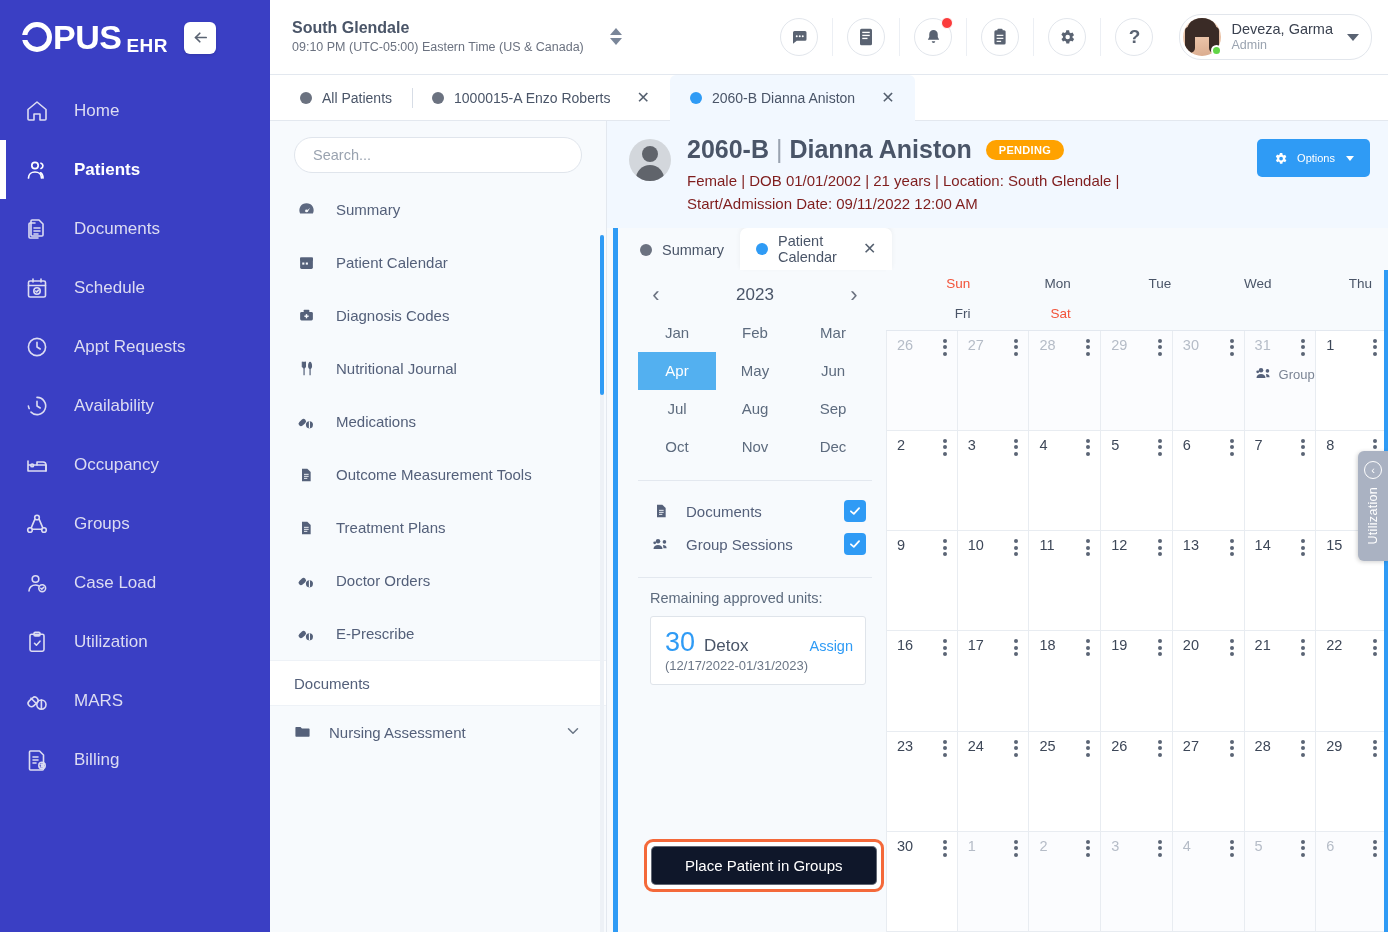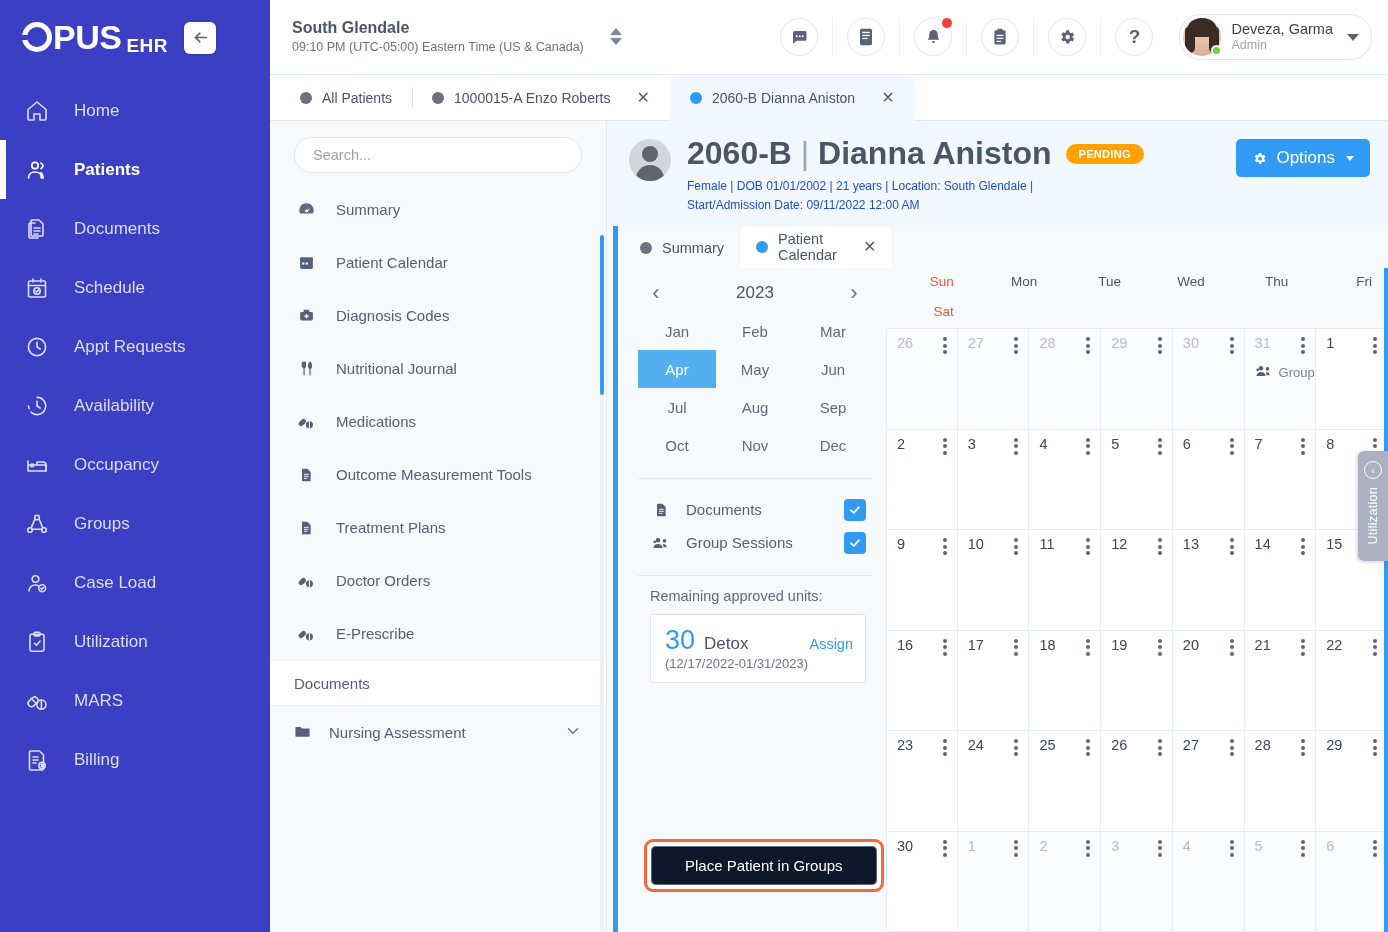--- a/index.html
+++ b/index.html
@@ -159,30 +159,30 @@
   .mainpanel { flex: 1; display: flex; flex-direction: column; background: #f7fafd; overflow: hidden; position: relative; }
   .pheader { background: #f2f8ff; padding: 14px 18px 12px 22px; display: flex; align-items: flex-start; gap: 16px; }
   .pavatar {
     width: 42px; height: 42px; border-radius: 50%; background: #d3d7dc; flex: 0 0 42px;
     position: relative; overflow: hidden; margin-top: 4px;
   }
   .pavatar::before { content:""; position:absolute; left:13px; top:7px; width:16px; height:16px; border-radius:50%; background:#60646b; }
   .pavatar::after { content:""; position:absolute; left:7px; top:26px; width:28px; height:22px; border-radius:14px 14px 0 0; background:#60646b; }
   .pinfo { flex: 1; min-width: 0; }
   .pname-row { display: flex; align-items: center; gap: 14px; }
-  .pname { font-size: 32px; font-weight: bold; color: #4a5568; }
+  .pname { font-size: 25px; font-weight: bold; color: #4a5568; }
   .pname .pid { color: #4a5568; }
   .status-badge {
     background: #ffa200; color: #fff; font-size: 11px; font-weight: bold;
     padding: 4px 13px; border-radius: 11px; letter-spacing: 0.3px;
   }
-  .pmeta { font-size: 12px; color: #1d4ed8; margin-top: 5px; line-height: 1.55; }
+  .pmeta { font-size: 15px; color: #7f1d1d; margin-top: 5px; line-height: 1.55; }
   .options-btn {
     background: #2f9bf5; color: #fff; border: none; border-radius: 5px;
-    height: 38px; padding: 0 16px; font-size: 17px; display: flex; align-items: center; gap: 9px;
+    height: 38px; padding: 0 16px; font-size: 11px; display: flex; align-items: center; gap: 9px;
     cursor: pointer; font-family: "Liberation Sans", sans-serif; margin-top: 4px;
   }
   .options-caret { width:0;height:0;border-left:4.5px solid transparent;border-right:4.5px solid transparent;border-top:5.5px solid #fff; margin-left:2px; }
 
   
   .inner { flex: 1; display: flex; overflow: hidden; padding-left: 6px; position: relative; }
   .inner-blue-bar { position: absolute; left: 6px; top: 0; bottom: 0; width: 5px; background: #2f9bf5; }
 
   .inner-left { width: 262px; flex: 0 0 262px; display: flex; flex-direction: column; margin-left: 11px; }
   .inner-tabs { display: flex; align-items: flex-end; height: 42px; }
@@ -230,21 +230,21 @@
     background: #fff;
   }
   .place-btn {
     background: #0f172a; color: #fff; border: none; border-radius: 5px;
     height: 39px; padding: 0 34px; font-size: 15px; cursor: pointer;
     font-family: "Liberation Sans", sans-serif; box-shadow: inset 0 0 0 1px rgba(255,255,255,.35);
   }
 
   
   .cal-main { flex: 1; display: flex; flex-direction: column; overflow: hidden; padding-top: 42px; position: relative; }
-  .dow-row { display: grid; grid-template-columns: repeat(6, 1fr); background: #f7fafd; }
+  .dow-row { display: grid; grid-template-columns: repeat(5, 1fr); background: #f7fafd; }
   .dow {
     font-size: 13.5px; color: #4a5568; text-align: right; padding: 6px 16px 9px 0;
   }
   .dow.weekend { color: #f2533a; }
   .cal-body { flex: 1; display: grid; grid-template-rows: repeat(6, 1fr); border-top: 1px solid #e3e8ef; }
   .cal-week { display: grid; grid-template-columns: repeat(7, 1fr); }
   .cal-cell {
     border-right: 1px solid #e8ecf1; border-bottom: 1px solid #e8ecf1; background: #fff;
     padding: 6px 8px 0 10px; position: relative; overflow: hidden;
   }

